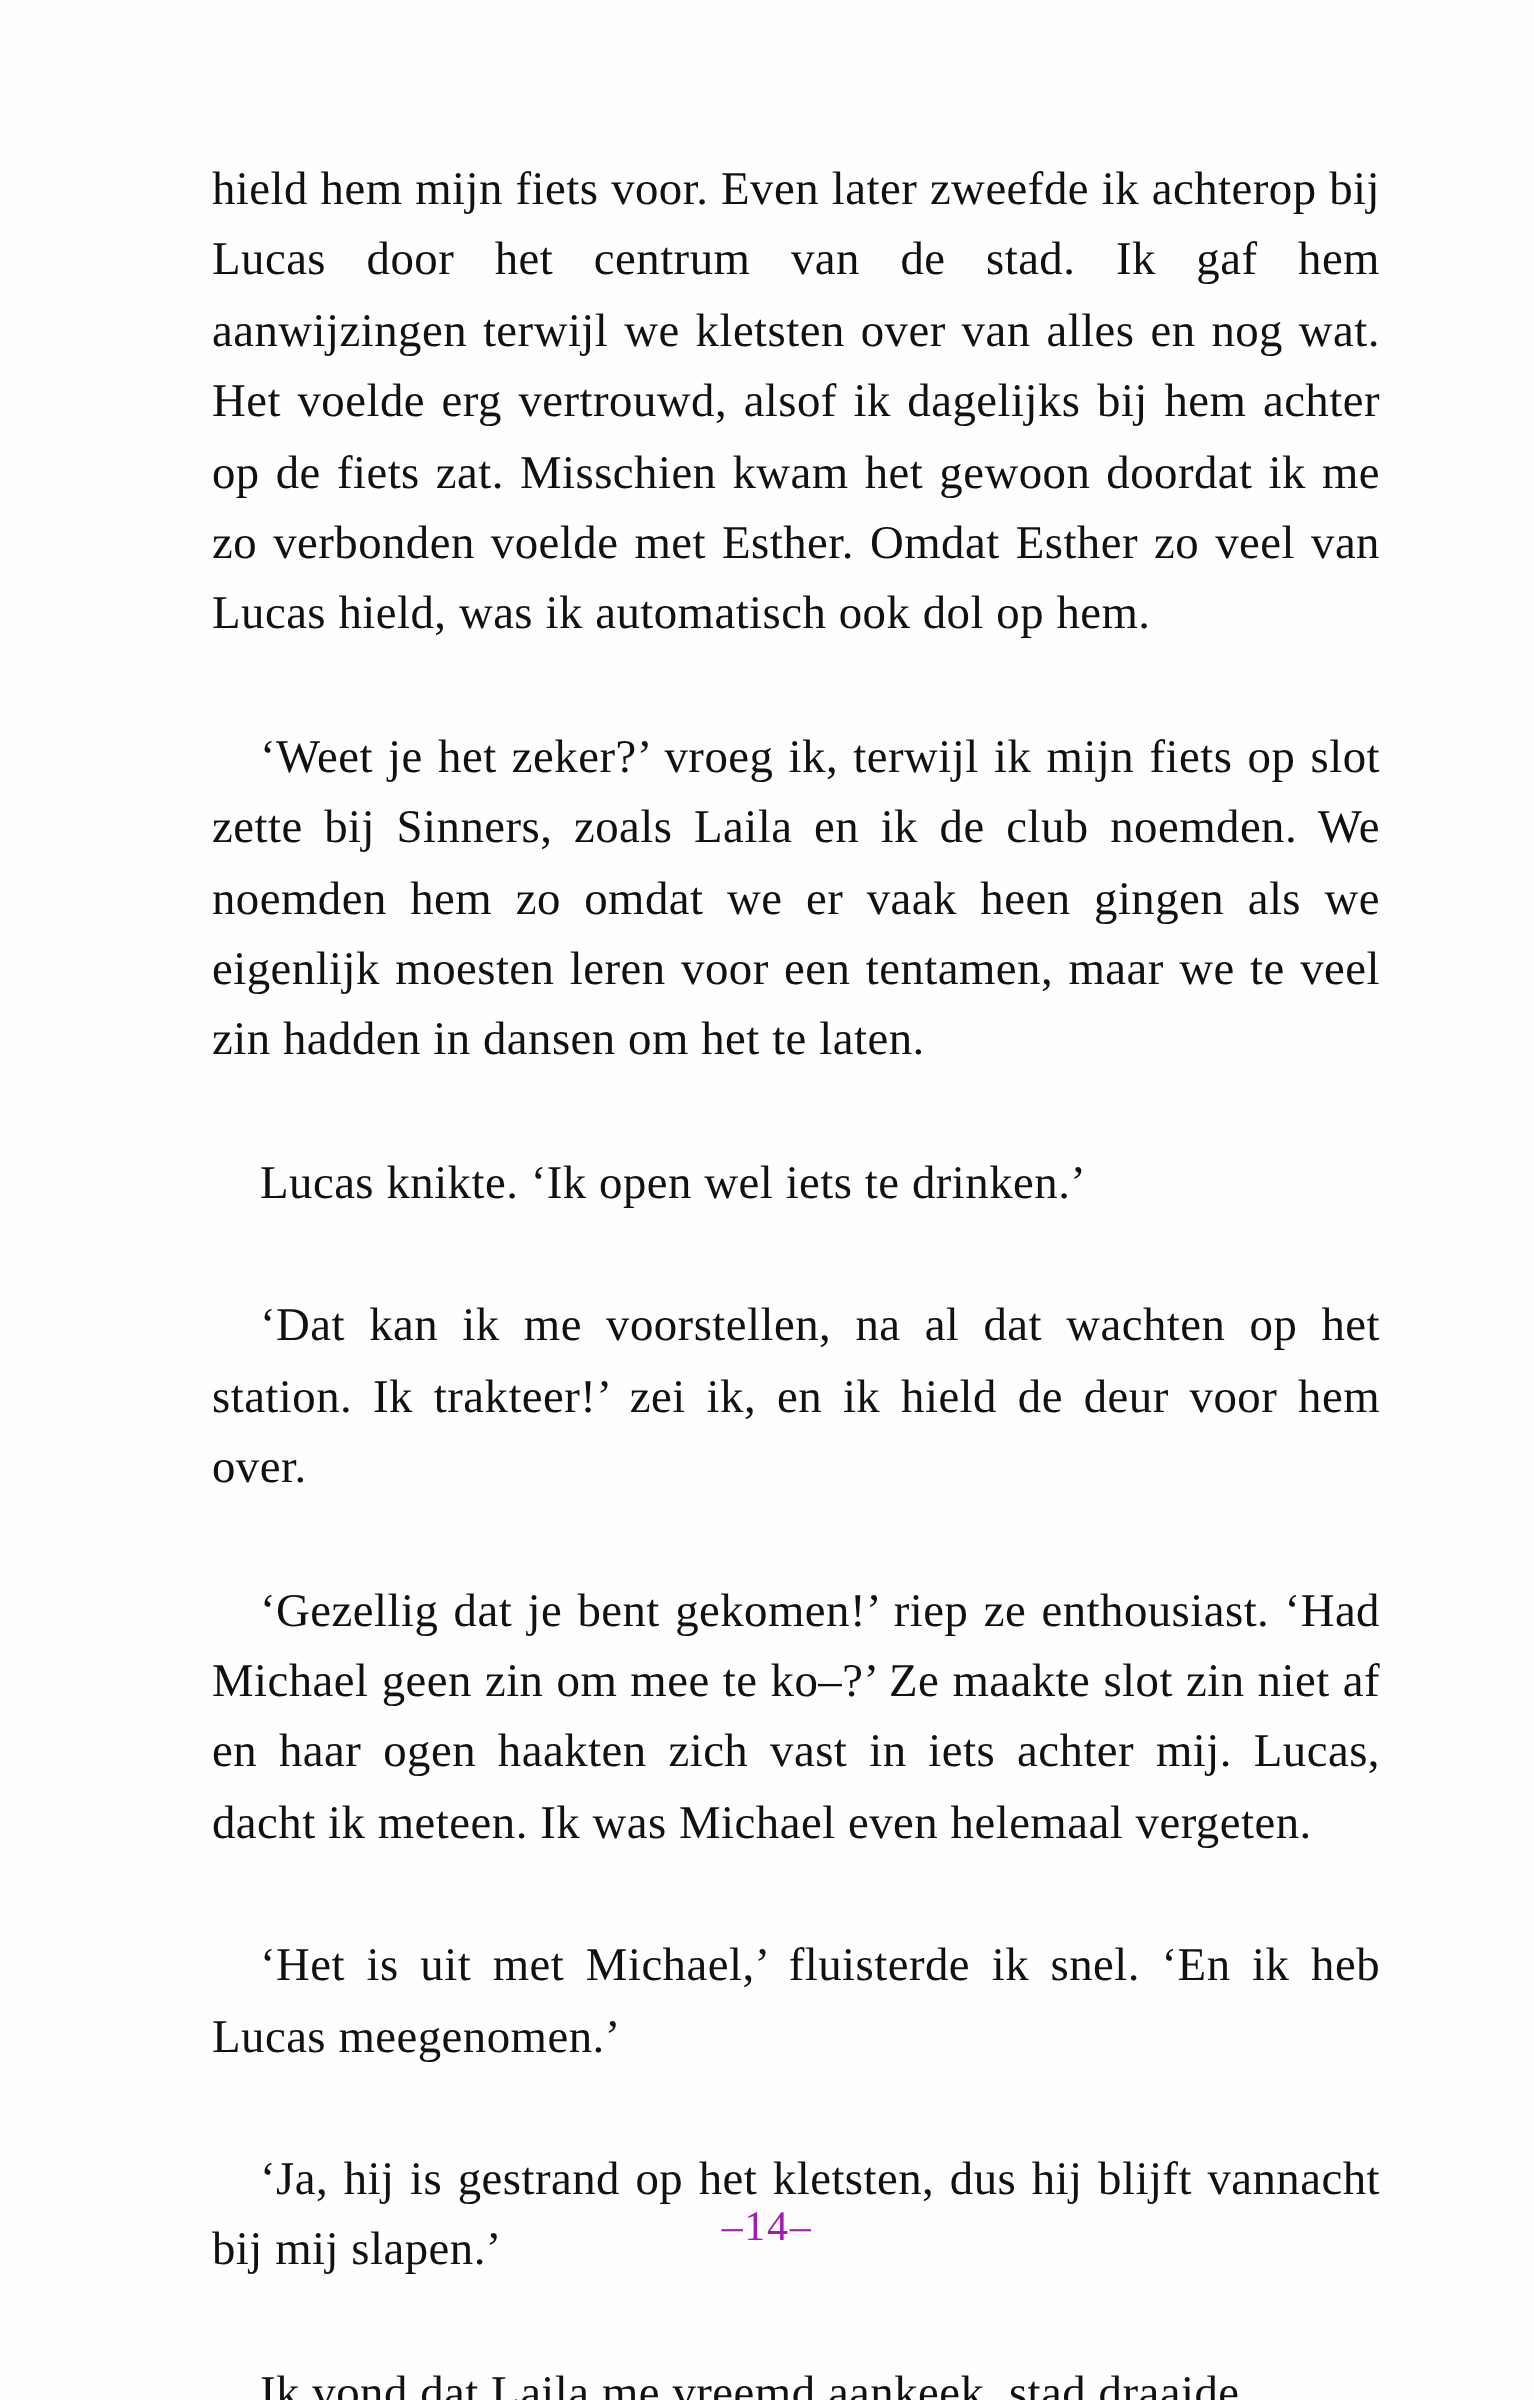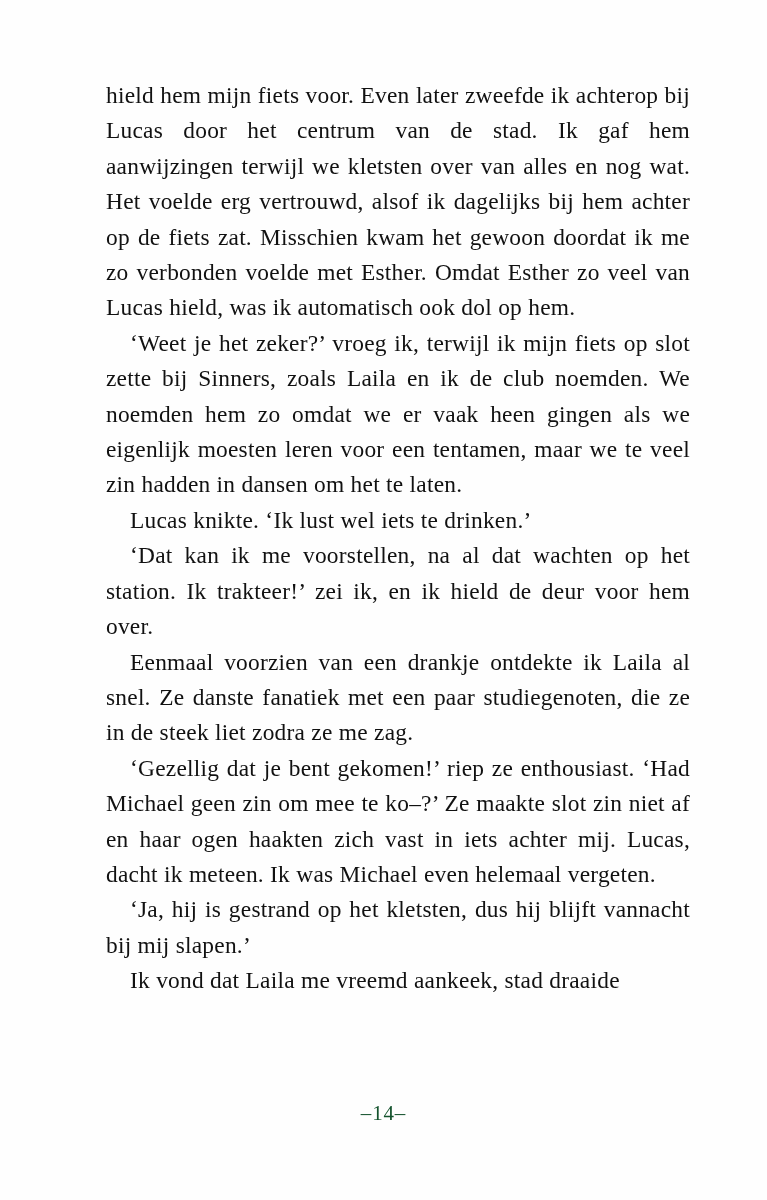--- a/index.html
+++ b/index.html
@@ -44,48 +44,49 @@
   .para {
     margin: 0;
     text-align: justify;
     text-indent: 0;
     hyphens: none;
   }
 
   
   .para.indent {
     text-indent: 24px;
+    margin-top: 36px;
   }
 
   
 
   .page-number {
     position: absolute;
     left: 0;
     top: 1098px;
     width: 767px;
     text-align: center;
     font-size: 21px;
     line-height: 30px;
-    color: #14532d;
+    color: #a21caf;
     font-family: "Liberation Serif", "DejaVu Serif", serif;
     letter-spacing: 0.04em;
   }
 </style>
 </head>
 <body>
 
 <div class="page">
 
   <div class="text-block">
     <p class="para">hield hem mijn fiets voor. Even later zweefde ik achterop bij Lucas door het centrum van de stad. Ik gaf hem aanwijzingen terwijl we kletsten over van alles en nog wat. Het voelde erg vertrouwd, alsof ik dagelijks bij hem achter op de fiets zat. Misschien kwam het gewoon doordat ik me zo verbonden voelde met Esther. Omdat Esther zo veel van Lucas hield, was ik automatisch ook dol op hem.</p>
     <p class="para indent">‘Weet je het zeker?’ vroeg ik, terwijl ik mijn fiets op slot zette bij Sinners, zoals Laila en ik de club noemden. We noemden hem zo omdat we er vaak heen gingen als we eigenlijk moesten leren voor een tentamen, maar we te veel zin hadden in dansen om het te laten.</p>
-    <p class="para indent">Lucas knikte. ‘Ik lust wel iets te drinken.’</p>
+    <p class="para indent">Lucas knikte. ‘Ik open wel iets te drinken.’</p>
     <p class="para indent">‘Dat kan ik me voorstellen, na al dat wachten op het station. Ik trakteer!’ zei ik, en ik hield de deur voor hem over.</p>
-    <p class="para indent">Eenmaal voorzien van een drankje ontdekte ik Laila al snel. Ze danste fanatiek met een paar studiegenoten, die ze in de steek liet zodra ze me zag.</p>
     <p class="para indent">‘Gezellig dat je bent gekomen!’ riep ze enthousiast. ‘Had Michael geen zin om mee te ko–?’ Ze maakte slot zin niet af en haar ogen haakten zich vast in iets achter mij. Lucas, dacht ik meteen. Ik was Michael even helemaal vergeten.</p>
+    <p class="para indent">‘Het is uit met Michael,’ fluisterde ik snel. ‘En ik heb Lucas meegenomen.’</p>
     <p class="para indent">‘Ja, hij is gestrand op het kletsten, dus hij blijft vannacht bij mij slapen.’</p>
     <p class="para indent">Ik vond dat Laila me vreemd aankeek, stad draaide</p>
   </div>
 
   <div class="page-number">–14–</div>
 
 </div>
 
 </body></html>

